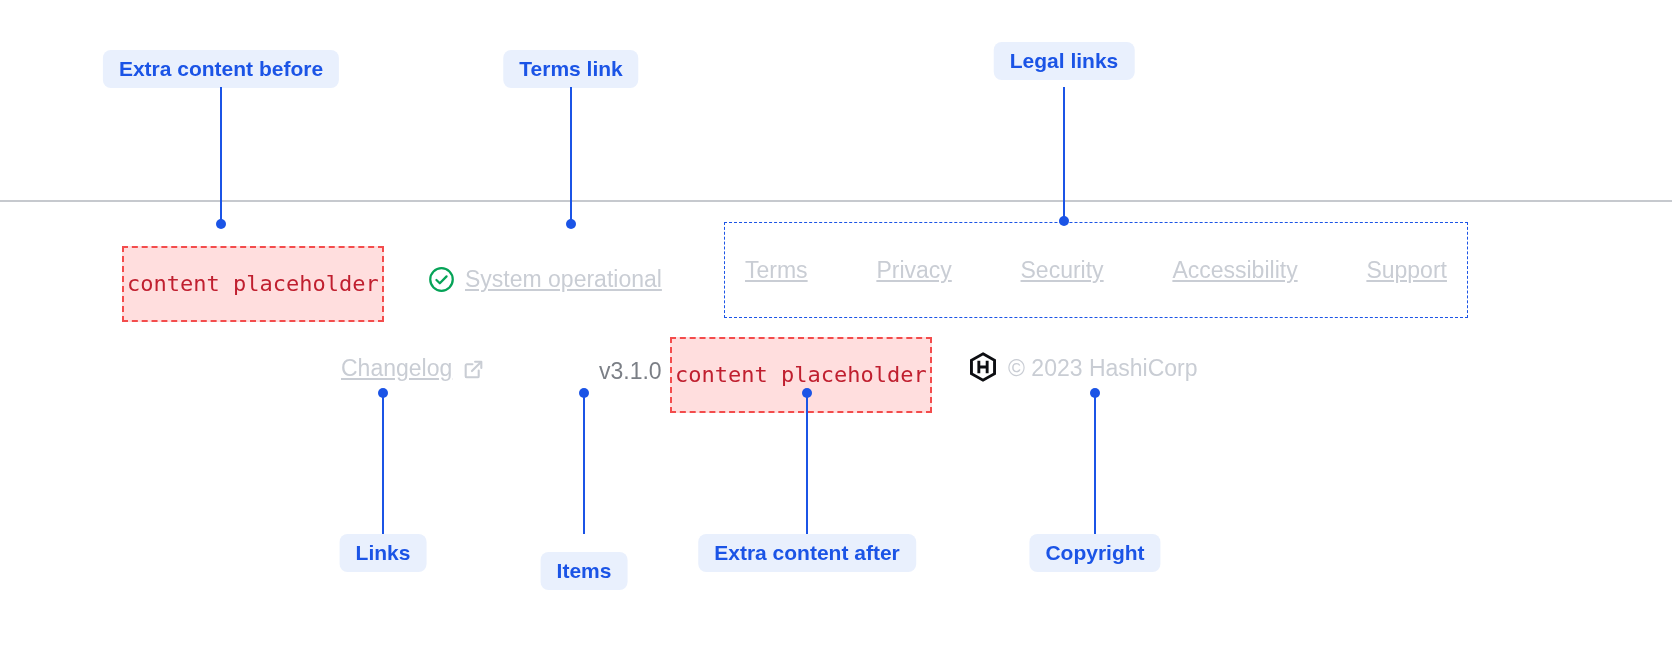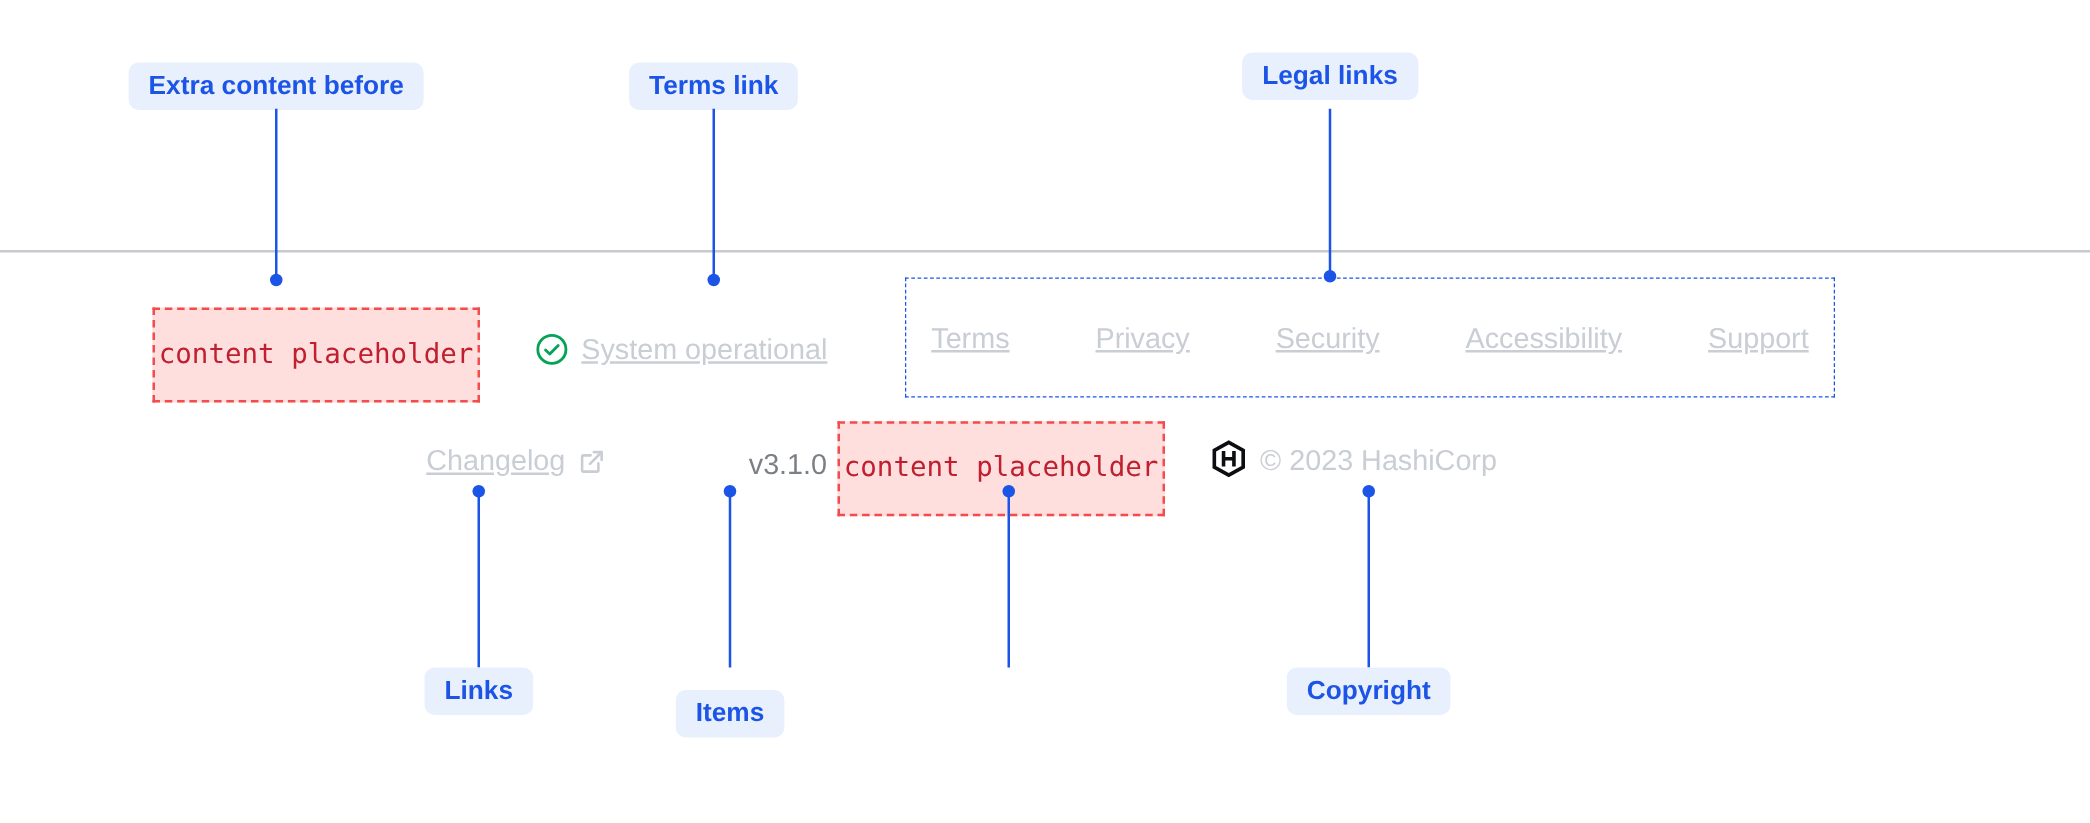--- a/index.html
+++ b/index.html
@@ -161,18 +161,19 @@
   <div class="dot" style="left:378px;top:388px;"></div>
   <div class="connector" style="left:382px;top:393px;height:141px;"></div>
   <div class="pill" style="left:383px;top:534px;">Links</div>
 
   <div class="dot" style="left:579px;top:388px;"></div>
   <div class="connector" style="left:583px;top:393px;height:141px;"></div>
   <div class="pill" style="left:584px;top:552px;">Items</div>
 
   <div class="dot" style="left:802px;top:388px;"></div>
   <div class="connector" style="left:806px;top:393px;height:141px;"></div>
+  <div class="pill" style="left:807px;top:534px;">Extra content after</div>
 
   <div class="dot" style="left:1090px;top:388px;"></div>
   <div class="connector" style="left:1094px;top:393px;height:141px;"></div>
   <div class="pill" style="left:1095px;top:534px;">Copyright</div>
 
 </div>
 
 </body></html>

